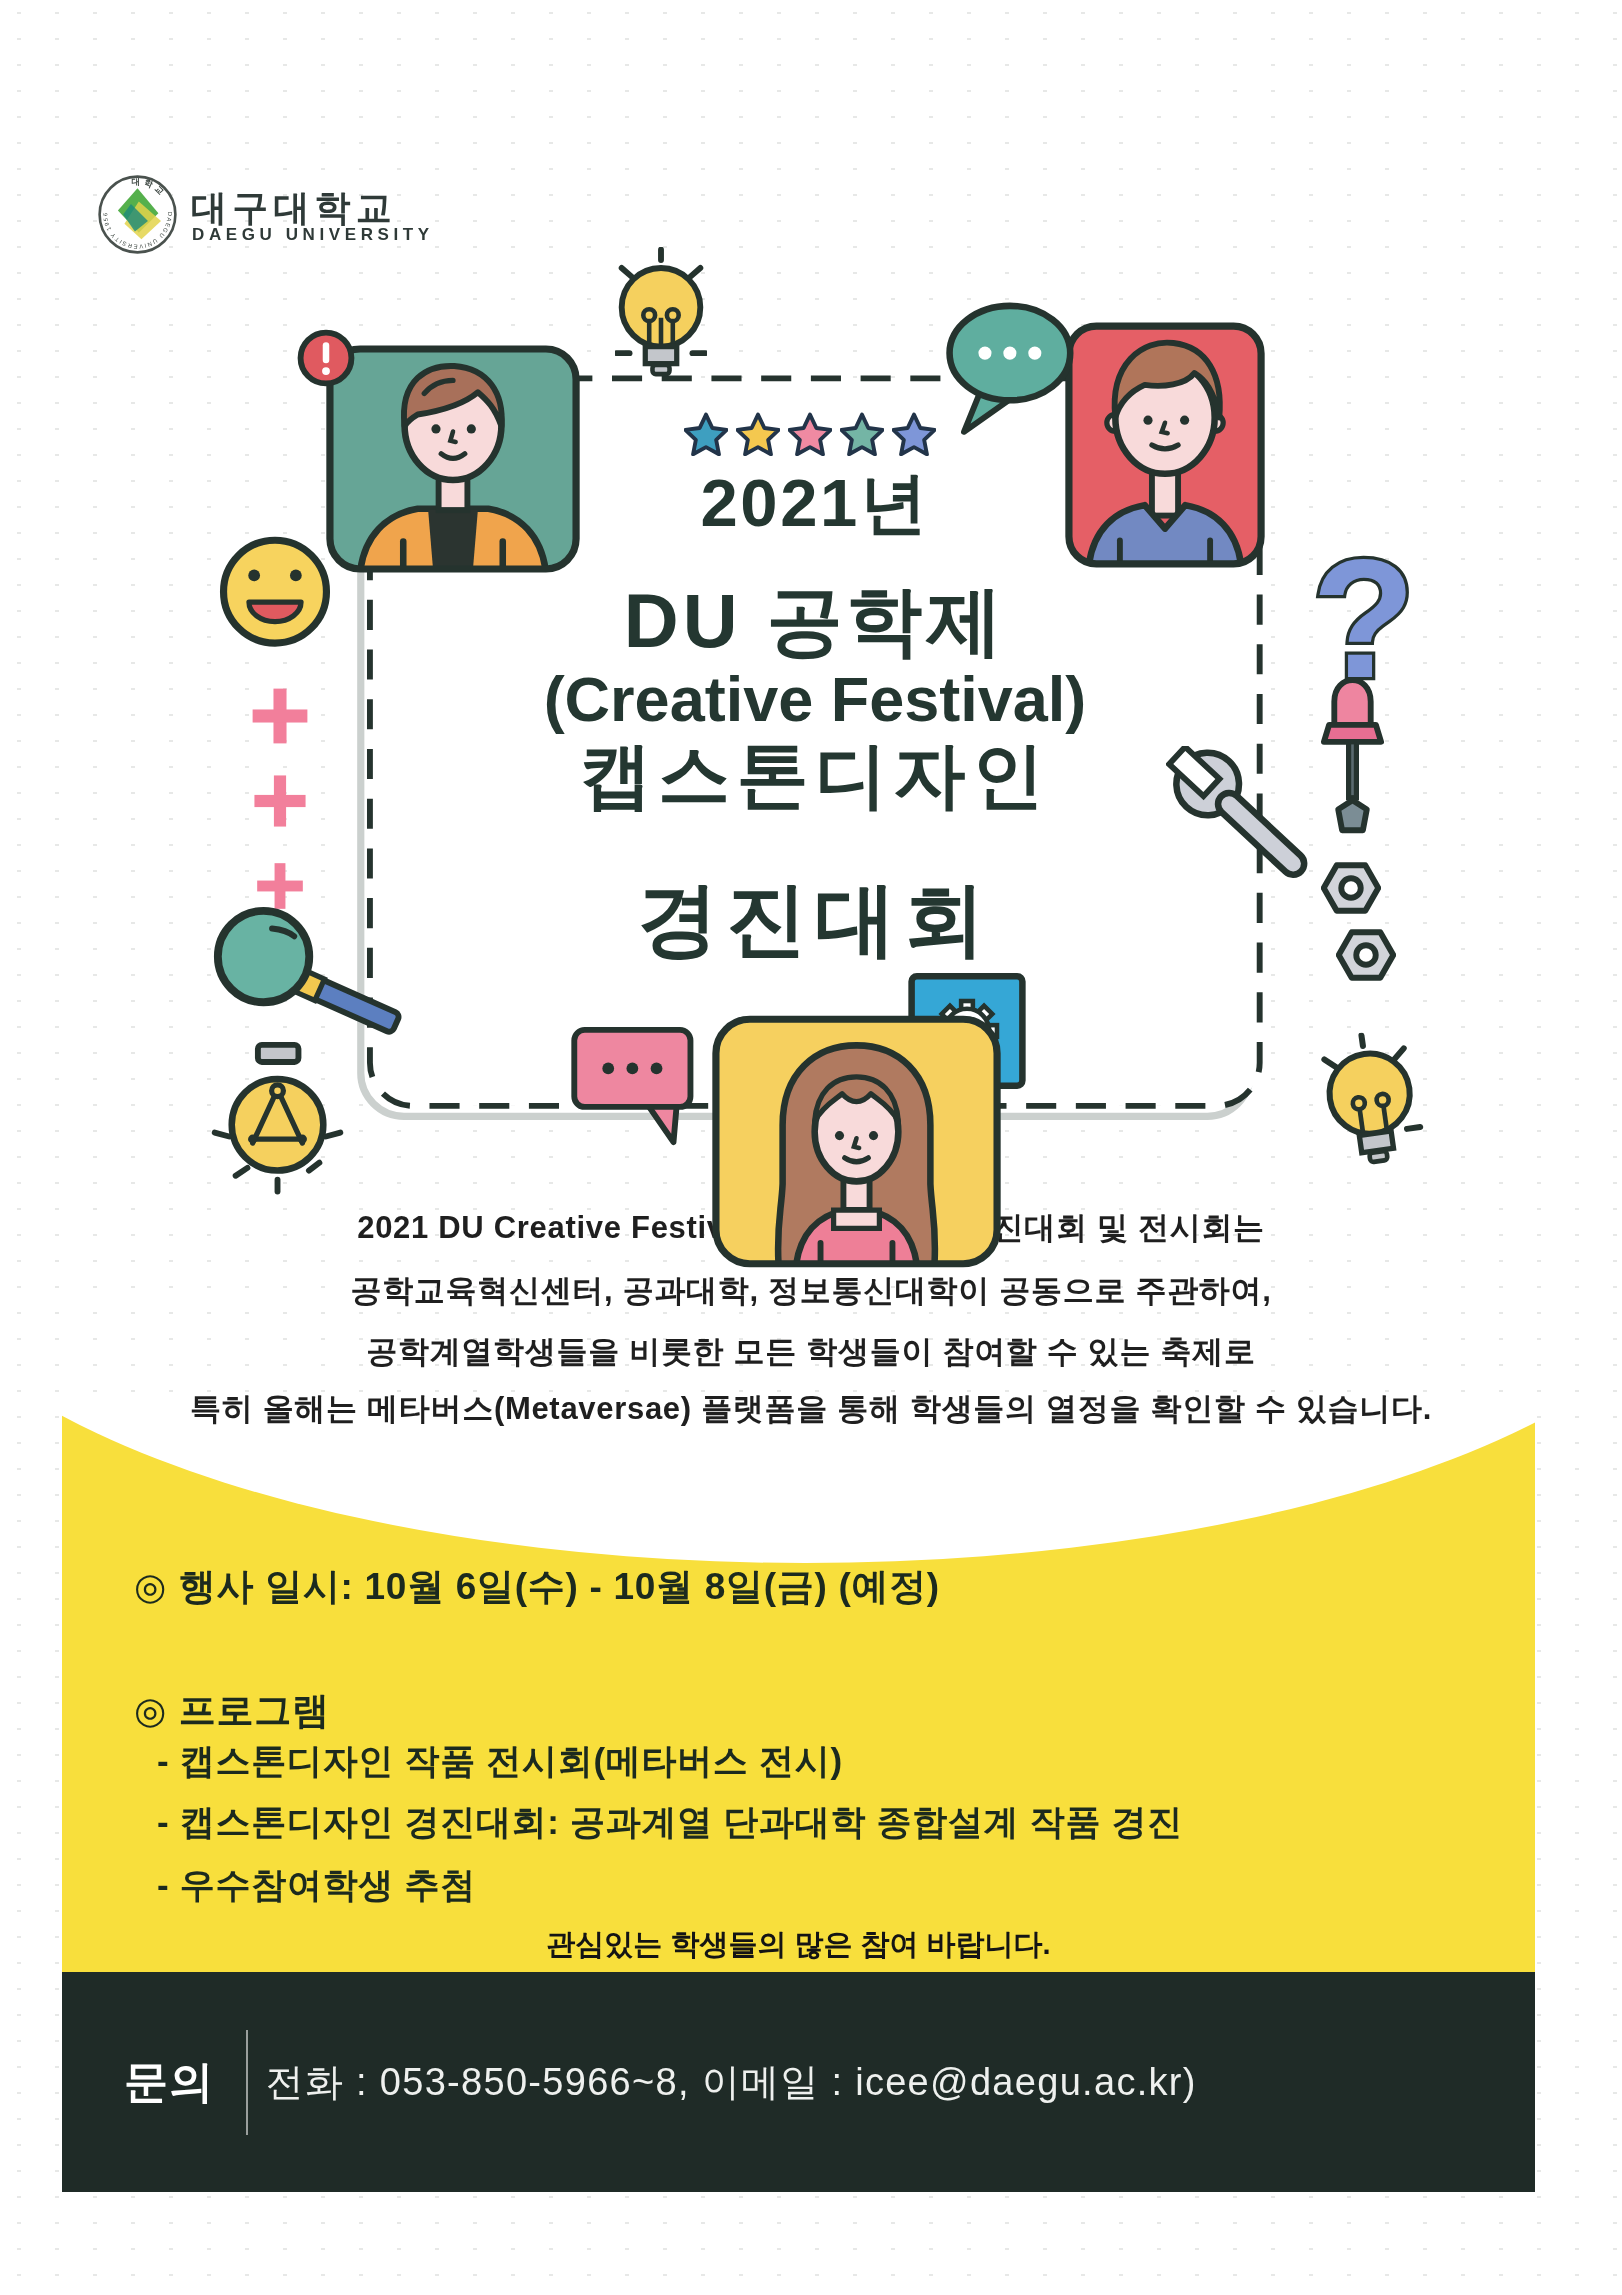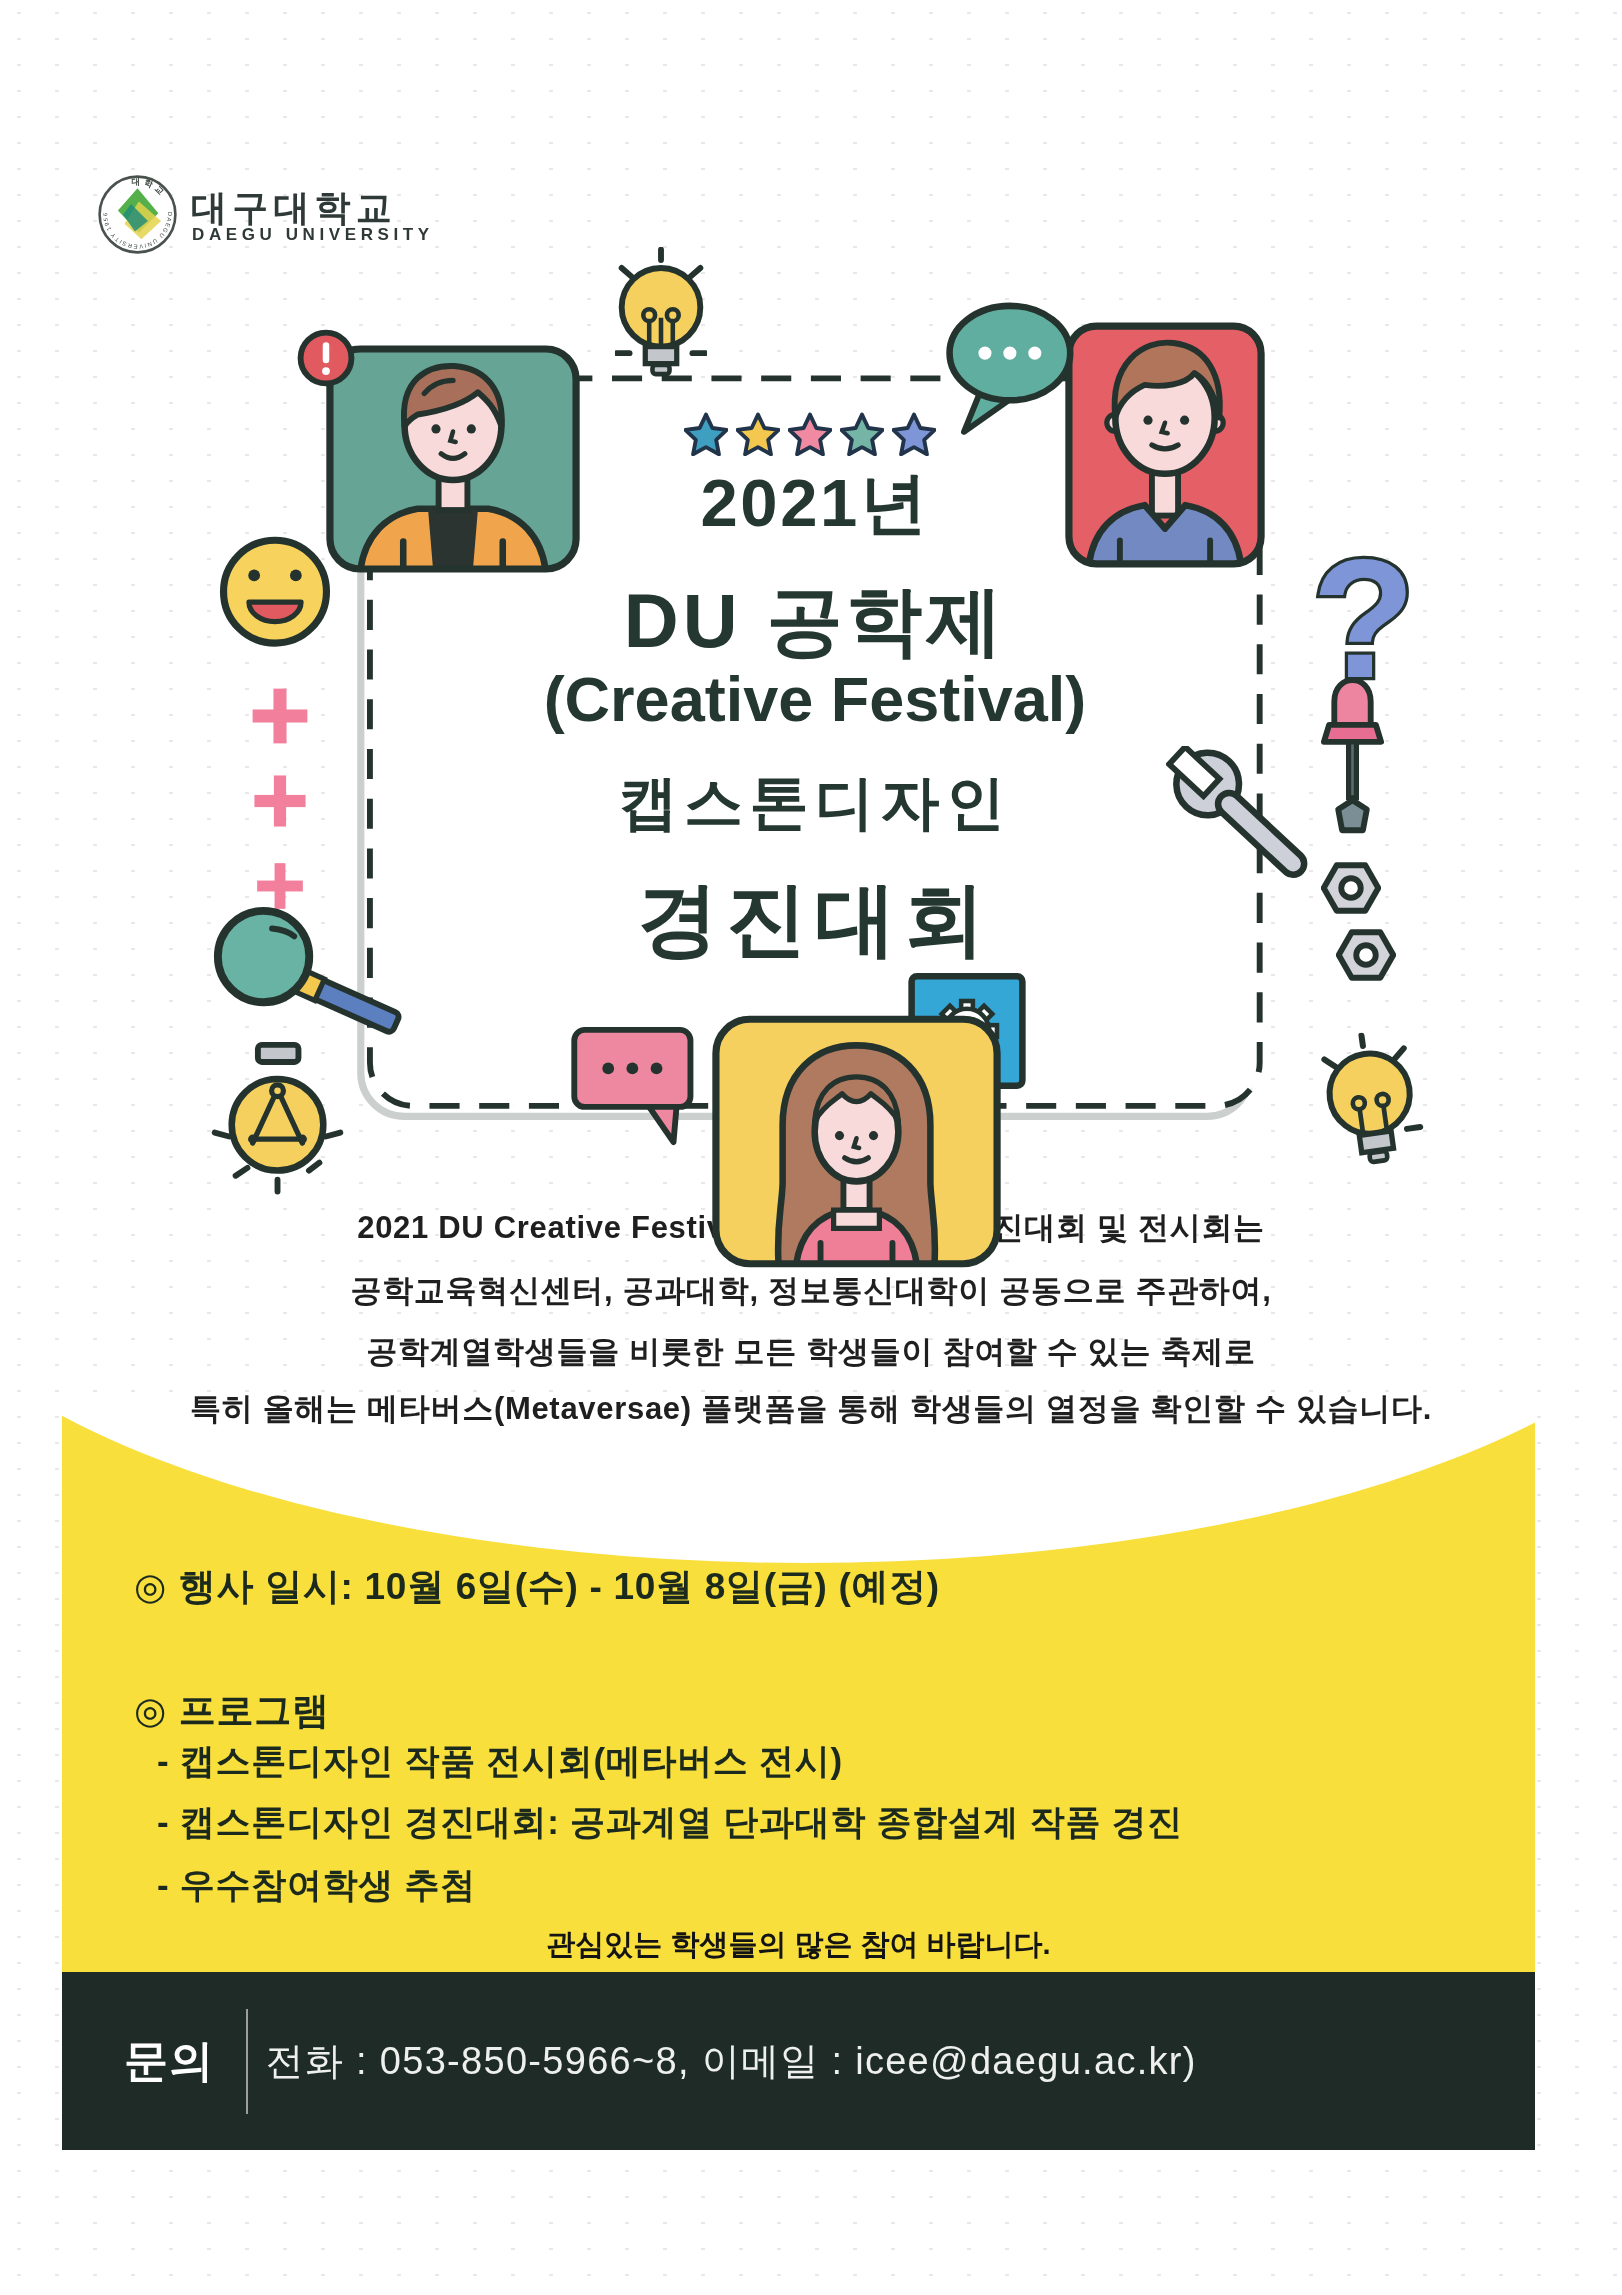--- a/index.html
+++ b/index.html
@@ -14,35 +14,35 @@
   .abs{position:absolute;}
   
   .uni-kr{font-size:36px;font-weight:bold;color:#2f3a38;letter-spacing:5.2px;}
   .uni-en{font-size:17px;font-weight:bold;color:#2f3a38;letter-spacing:4.6px;}
   .center-name{font-size:36px;color:#3c3c3c;letter-spacing:2.6px;text-align:right;}
   
   .title-wrap{left:370px;width:890px;text-align:center;color:#243731;font-weight:bold;z-index:3;}
   .t1{top:458px;font-size:67px;letter-spacing:2.6px;}
   .t2{top:555px;font-size:76px;letter-spacing:3.9px;margin-top:16px;}
   .t3{top:663px;font-size:63px;letter-spacing:0px;}
-  .t4{top:764px;font-size:59px;letter-spacing:6.5px;}
+  .t4{top:728px;font-size:72px;letter-spacing:6.5px;}
   .t5{top:866px;font-size:81px;letter-spacing:7.9px;}
   .stars{left:684px;top:412px;width:262px;display:flex;gap:7.9px;z-index:3;}
   
   .intro-line{left:0;width:1622px;text-align:center;font-size:31px;font-weight:bold;color:#1f1f1f;letter-spacing:0.7px;z-index:3;}
   
   .yellow{left:62px;top:1415px;width:1473px;height:557px;background:#f8df3c;overflow:hidden;z-index:2;}
   .dip{position:absolute;left:-173px;top:-562px;width:1832px;height:710px;background:#ffffff;border-radius:50%;}
   .yrow{position:absolute;left:72px;font-size:37px;font-weight:bold;color:#1c2a1e;letter-spacing:0.7px;white-space:nowrap;}
   .yrow .pre{margin-right:11.8px;}
   .prow{position:absolute;left:95px;font-size:35px;font-weight:bold;color:#1c2a1e;letter-spacing:0.7px;white-space:nowrap;}
   .prow .pre{margin-right:10.5px;}
   .closing{position:absolute;left:0;width:1473px;text-align:center;font-size:29px;font-weight:bold;color:#141414;}
   
-  .footer{left:62px;top:1972px;width:1473px;height:178px;background:#1f2b27;display:flex;align-items:center;z-index:2;}
+  .footer{left:62px;top:1972px;width:1473px;height:220px;background:#1f2b27;display:flex;align-items:center;z-index:2;}
   .footer .label{margin-left:62px;font-size:44px;font-weight:bold;color:#ffffff;letter-spacing:1.3px;}
   .footer .vline{width:2px;height:105px;background:rgba(255,255,255,0.55);margin-left:31px;}
   .footer .contact{margin-left:18px;font-size:38px;color:#eef0ee;letter-spacing:1.3px;}
   svg{display:block;} .z3{z-index:3;} .z4{z-index:4;}
 </style>
 </head>
 <body>
 
 <div class="poster">
 

